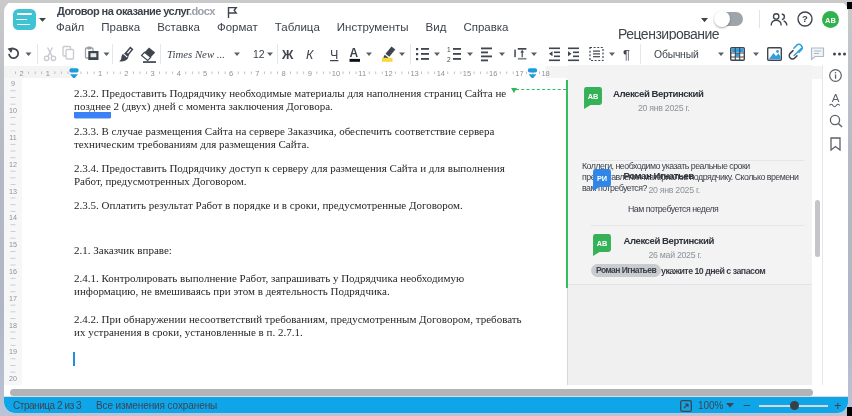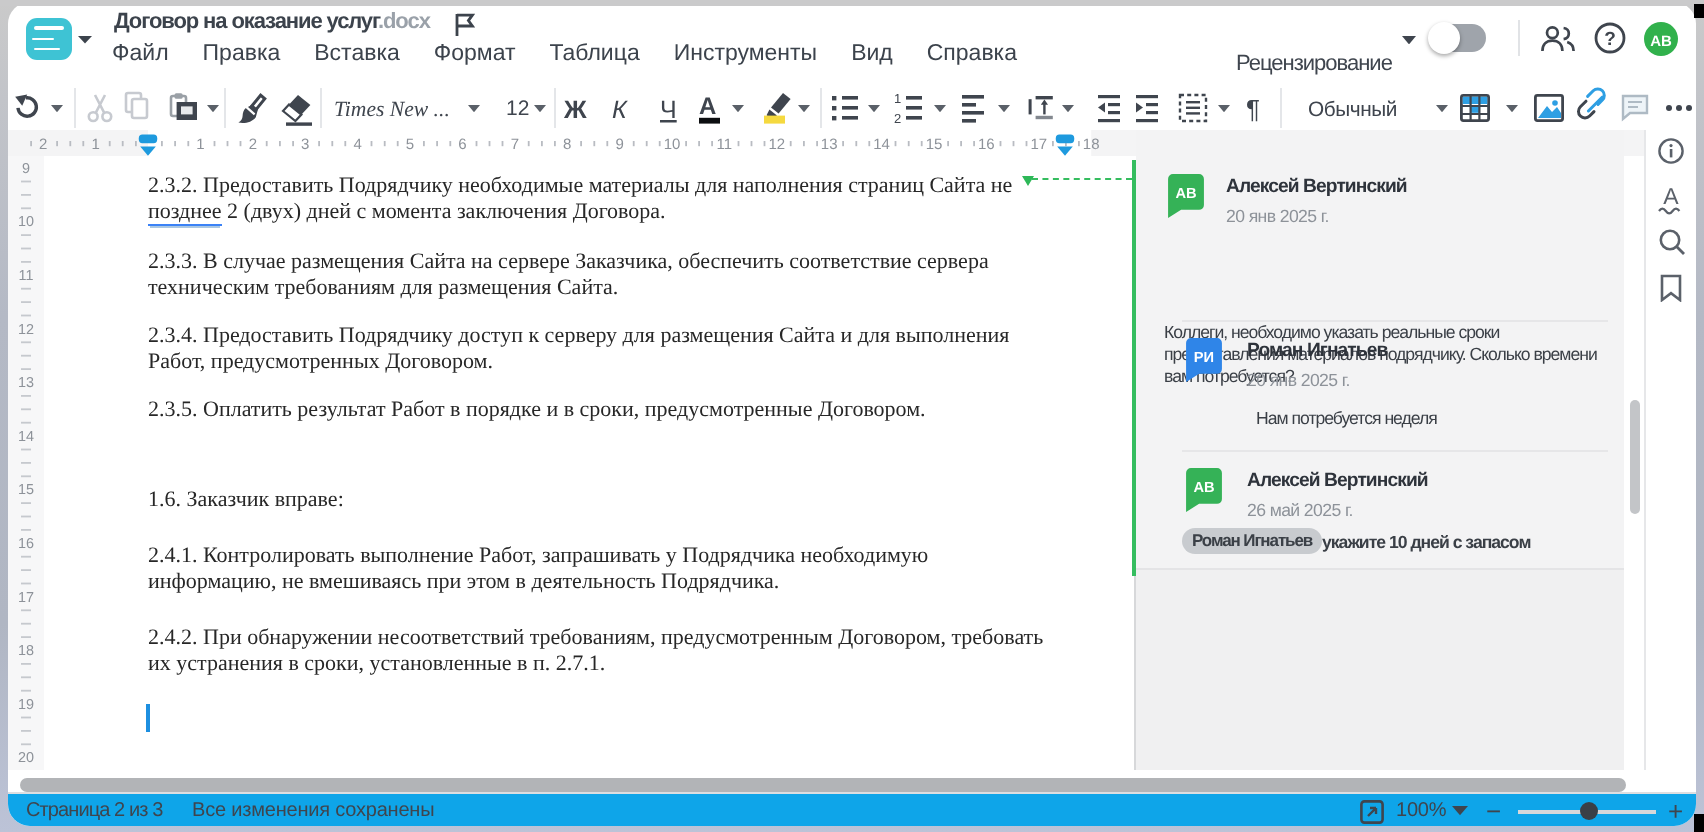--- a/index.html
+++ b/index.html
@@ -14,50 +14,50 @@
 
 #logo { position:absolute; left:9px; top:7.5px; width:22.5px; height:21.5px; border-radius:5.5px; background:#3ec3d4; }
 #logo i { position:absolute; background:#fff; height:1.9px; border-radius:1px; }
 #logocaret { position:absolute; left:35px; top:16.5px; }
 #title { position:absolute; left:53px; top:4px; font-size:11px; font-weight:bold; color:#3c434c; letter-spacing:-0.55px; }
 #title .ext { color:#9aa1a9; font-weight:bold; }
 #flag { position:absolute; left:223px; top:5px; }
 #menus { position:absolute; left:52px; top:20px; font-size:11.5px; color:#3c434c; white-space:nowrap; }
 #menus span { margin-right:17px; }
 
-#review { position:absolute; left:614px; top:25px; font-size:11px; color:#3f454e; letter-spacing:-0.5px; }
+#review { position:absolute; left:614px; top:25px; font-size:14px; color:#3f454e; letter-spacing:-0.5px; }
 #revcaret { position:absolute; left:697px; top:16.5px; }
 #toggle { position:absolute; left:711px; top:11px; width:28px; height:14px; border-radius:7px; background:#9fa4ab; }
 #toggle .knob { position:absolute; left:-1px; top:-1px; width:16px; height:16px; border-radius:8px; background:#fff; box-shadow:0 1px 2px rgba(0,0,0,.35); }
 #tb-sep1 { position:absolute; left:755px; top:9px; width:1px; height:18px; background:#e1e3e6; }
 #avatar-top { position:absolute; left:818px; top:10px; width:17px; height:17px; border-radius:50%; background:#31b14c; color:#fff; font-size:7.5px; font-weight:bold; text-align:center; line-height:19px; }
 
 #toolbar { position:absolute; left:0; top:38.5px; width:844px; height:28px; background:#fff; }
 #toolbar svg { position:absolute; left:0; top:0; }
 
 #hruler { position:absolute; left:0; top:64px; width:844px; height:13px; background:#fff; }
 #vruler { position:absolute; left:0; top:77px; width:18px; bottom:26px; background:#fff; }
 
 #doc { position:absolute; left:18px; top:77px; width:544px; bottom:28px; background:#fff; overflow:hidden; }
 #doctext { position:absolute; left:52px; top:9px; width:492px; font-family:"Liberation Serif", serif; font-size:11px; line-height:13px; color:#272727; white-space:nowrap; }
 #doctext p { margin:0 0 11.5px 0; }
 #doctext p.m12 { } #doctext p.m11 { margin-bottom:11px; } #doctext p.m10 { margin-bottom:10px; }
 #doctext p.me { margin-bottom:8.5px; } #doctext p.m15 { margin-bottom:15.5px; } #doctext p.m14 { margin-bottom:14.5px; }
-u.cm { text-decoration:none; border-bottom:1px solid #3b82f6; box-shadow:0 2px 0 -1px #a9c7e2; }
+u.cm { text-decoration:none; border-bottom:6px solid #3b82f6; box-shadow:0 2px 0 -1px #a9c7e2; }
 #caret { position:absolute; left:69px; top:351px; width:1.5px; height:14px; background:#1d8fe0; }
 
 #gdash { position:absolute; left:512px; top:87.5px; width:50px; height:0; border-top:1.6px dashed #35bd5f; }
 #gtri { position:absolute; left:507px; top:87px; width:0; height:0; border-left:3.5px solid transparent; border-right:3.5px solid transparent; border-top:5.5px solid #2eb858; }
 #gline { position:absolute; left:562px; top:79px; width:1.8px; height:208px; background:#35bd5f; }
 #gline2 { position:absolute; left:562.5px; top:287px; width:1px; height:100px; background:#d7d8da; }
 
 #panel { position:absolute; left:564px; top:64px; width:244px; bottom:28px; background:#f3f3f4; }
 #panel .lower { position:absolute; left:0; top:219px; right:0; bottom:0; background:#f0f0f1; border-top:1px solid #e4e4e6; }
 .cname { font-weight:bold; font-size:9.6px; color:#2e333b; position:absolute; letter-spacing:-0.45px; white-space:nowrap; }
-.cdate { font-size:8.8px; color:#8d9299; position:absolute; letter-spacing:-0.3px; white-space:nowrap; }
+.cdate { font-size:8.8px; color:#8d9299; position:absolute; letter-spacing:-0.3px; white-space:nowrap;margin-left:25px; }
 .ctext { font-size:8.8px; color:#3a3f46; position:absolute; line-height:11.2px; letter-spacing:-0.5px; white-space:nowrap; }
 .bub { position:absolute; width:22px; height:22px; }
 .pill { position:absolute; background:#c8cbcf; border-radius:7px; font-size:8.5px; font-weight:bold; color:#3b4047; padding:1px 5px 2px; letter-spacing:-0.55px; white-space:nowrap; }
 .cdiv { position:absolute; height:1px; background:#e6e6e8; }
 
 #pscroll { position:absolute; left:810.5px; top:199px; width:5.5px; height:57px; border-radius:3px; background:#c3c5c8; }
 
 #sidebar { position:absolute; left:818px; top:64px; width:26px; bottom:16px; background:#fff; border-left:1px solid #e6e7e9; }
 
 #hscroll { position:absolute; left:0; bottom:17px; width:844px; height:11px; background:#fff; }
@@ -415,21 +415,21 @@
           <rect x="6.5" y="320.5" width="5" height="0.9" fill="#c6c9ce"></rect>
         </svg></div>
 
   <div id="doc">
     <div id="doctext">
       <p>2.3.2. Предоставить Подрядчику необходимые материалы для наполнения страниц Сайта не<br><u class="cm">позднее</u> 2 (двух) дней с момента заключения Договора.</p>
       <p class="m12">2.3.3. В случае размещения Сайта на сервере Заказчика, обеспечить соответствие сервера<br>техническим требованиям для размещения Сайта.</p>
       <p class="m11">2.3.4. Предоставить Подрядчику доступ к серверу для размещения Сайта и для выполнения<br>Работ, предусмотренных Договором.</p>
       <p class="m10">2.3.5. Оплатить результат Работ в порядке и в сроки, предусмотренные Договором.</p>
       <p class="me">&nbsp;</p>
-      <p class="m15">1.6. Заказчик вправе:</p>
+      <p class="m15">2.1. Заказчик вправе:</p>
       <p class="m14">2.4.1. Контролировать выполнение Работ, запрашивать у Подрядчика необходимую<br>информацию, не вмешиваясь при этом в деятельность Подрядчика.</p>
       <p>2.4.2. При обнаружении несоответствий требованиям, предусмотренным Договором, требовать<br>их устранения в сроки, установленные в п. 2.7.1.</p>
     </div>
   </div>
   <div id="caret"></div>
   <div id="gdash"></div>
   <div id="gtri"></div>
   <div id="gline"></div>
   <div id="gline2"></div>
 

